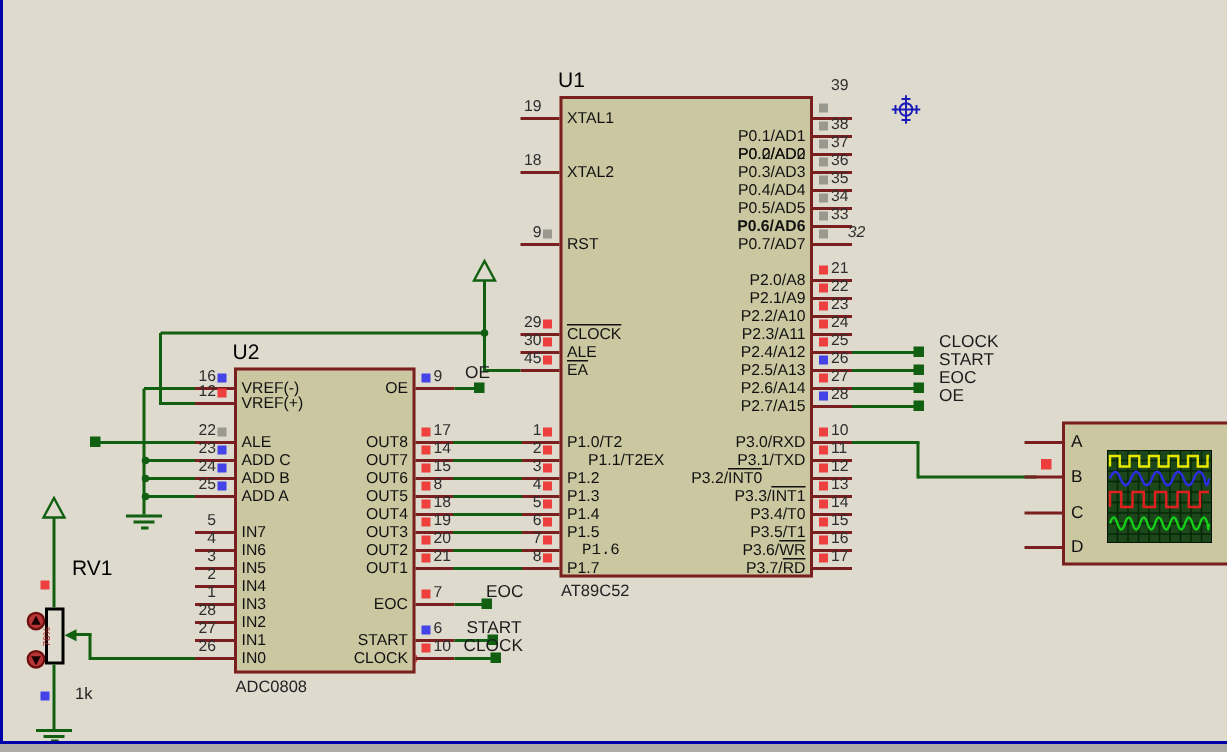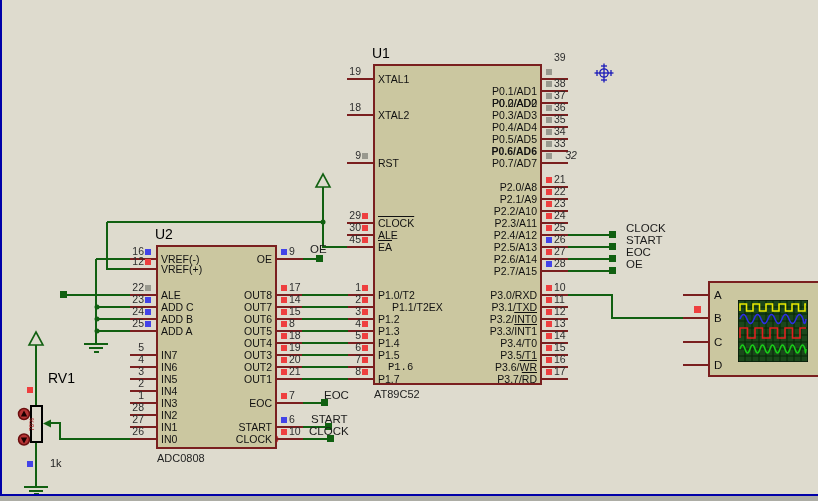--- a/index.html
+++ b/index.html
@@ -223,21 +223,21 @@
     <div class="pin-num" style="left: 554px; top: 282px; width: 34px; text-align: left;">10</div>
     <div class="state-sq" style="left: 546px; top: 285px; background: rgb(238, 63, 63);"></div>
     <div class="pin-name" style="left: 432px; top: 289px; width: 105px; text-align: right;"><span>P3.0/RXD</span></div>
     <div class="wire" style="left: 542px; top: 306px; width: 26px; height: 2px; background: rgb(122, 31, 31);"></div>
     <div class="pin-num" style="left: 554px; top: 294px; width: 34px; text-align: left;">11</div>
     <div class="state-sq" style="left: 546px; top: 297px; background: rgb(238, 63, 63);"></div>
     <div class="pin-name" style="left: 432px; top: 301px; width: 105px; text-align: right;"><span>P3.1/TXD</span></div>
     <div class="wire" style="left: 542px; top: 318px; width: 26px; height: 2px; background: rgb(122, 31, 31);"></div>
     <div class="pin-num" style="left: 554px; top: 306px; width: 34px; text-align: left;">12</div>
     <div class="state-sq" style="left: 546px; top: 309px; background: rgb(238, 63, 63);"></div>
-    <div class="pin-name" style="left: 432px; top: 313px; width: 105px; text-align: right;"><span>P3.2/</span><span class="ov">INT0</span></div>
+    <div class="pin-name" style="left: 432px; top: 313px; width: 105px; text-align: center;"><span>P3.2/</span><span class="ov">INT0</span></div>
     <div class="wire" style="left: 542px; top: 330px; width: 26px; height: 2px; background: rgb(122, 31, 31);"></div>
     <div class="pin-num" style="left: 554px; top: 318px; width: 34px; text-align: left;">13</div>
     <div class="state-sq" style="left: 546px; top: 321px; background: rgb(238, 63, 63);"></div>
     <div class="pin-name" style="left: 432px; top: 325px; width: 105px; text-align: right;"><span>P3.3/</span><span class="ov">INT1</span></div>
     <div class="wire" style="left: 542px; top: 342px; width: 26px; height: 2px; background: rgb(122, 31, 31);"></div>
     <div class="pin-num" style="left: 554px; top: 330px; width: 34px; text-align: left;">14</div>
     <div class="state-sq" style="left: 546px; top: 333px; background: rgb(238, 63, 63);"></div>
     <div class="pin-name" style="left: 432px; top: 337px; width: 105px; text-align: right;"><span>P3.4/T0</span></div>
     <div class="wire" style="left: 542px; top: 354px; width: 26px; height: 2px; background: rgb(122, 31, 31);"></div>
     <div class="pin-num" style="left: 554px; top: 342px; width: 34px; text-align: left;">15</div>

